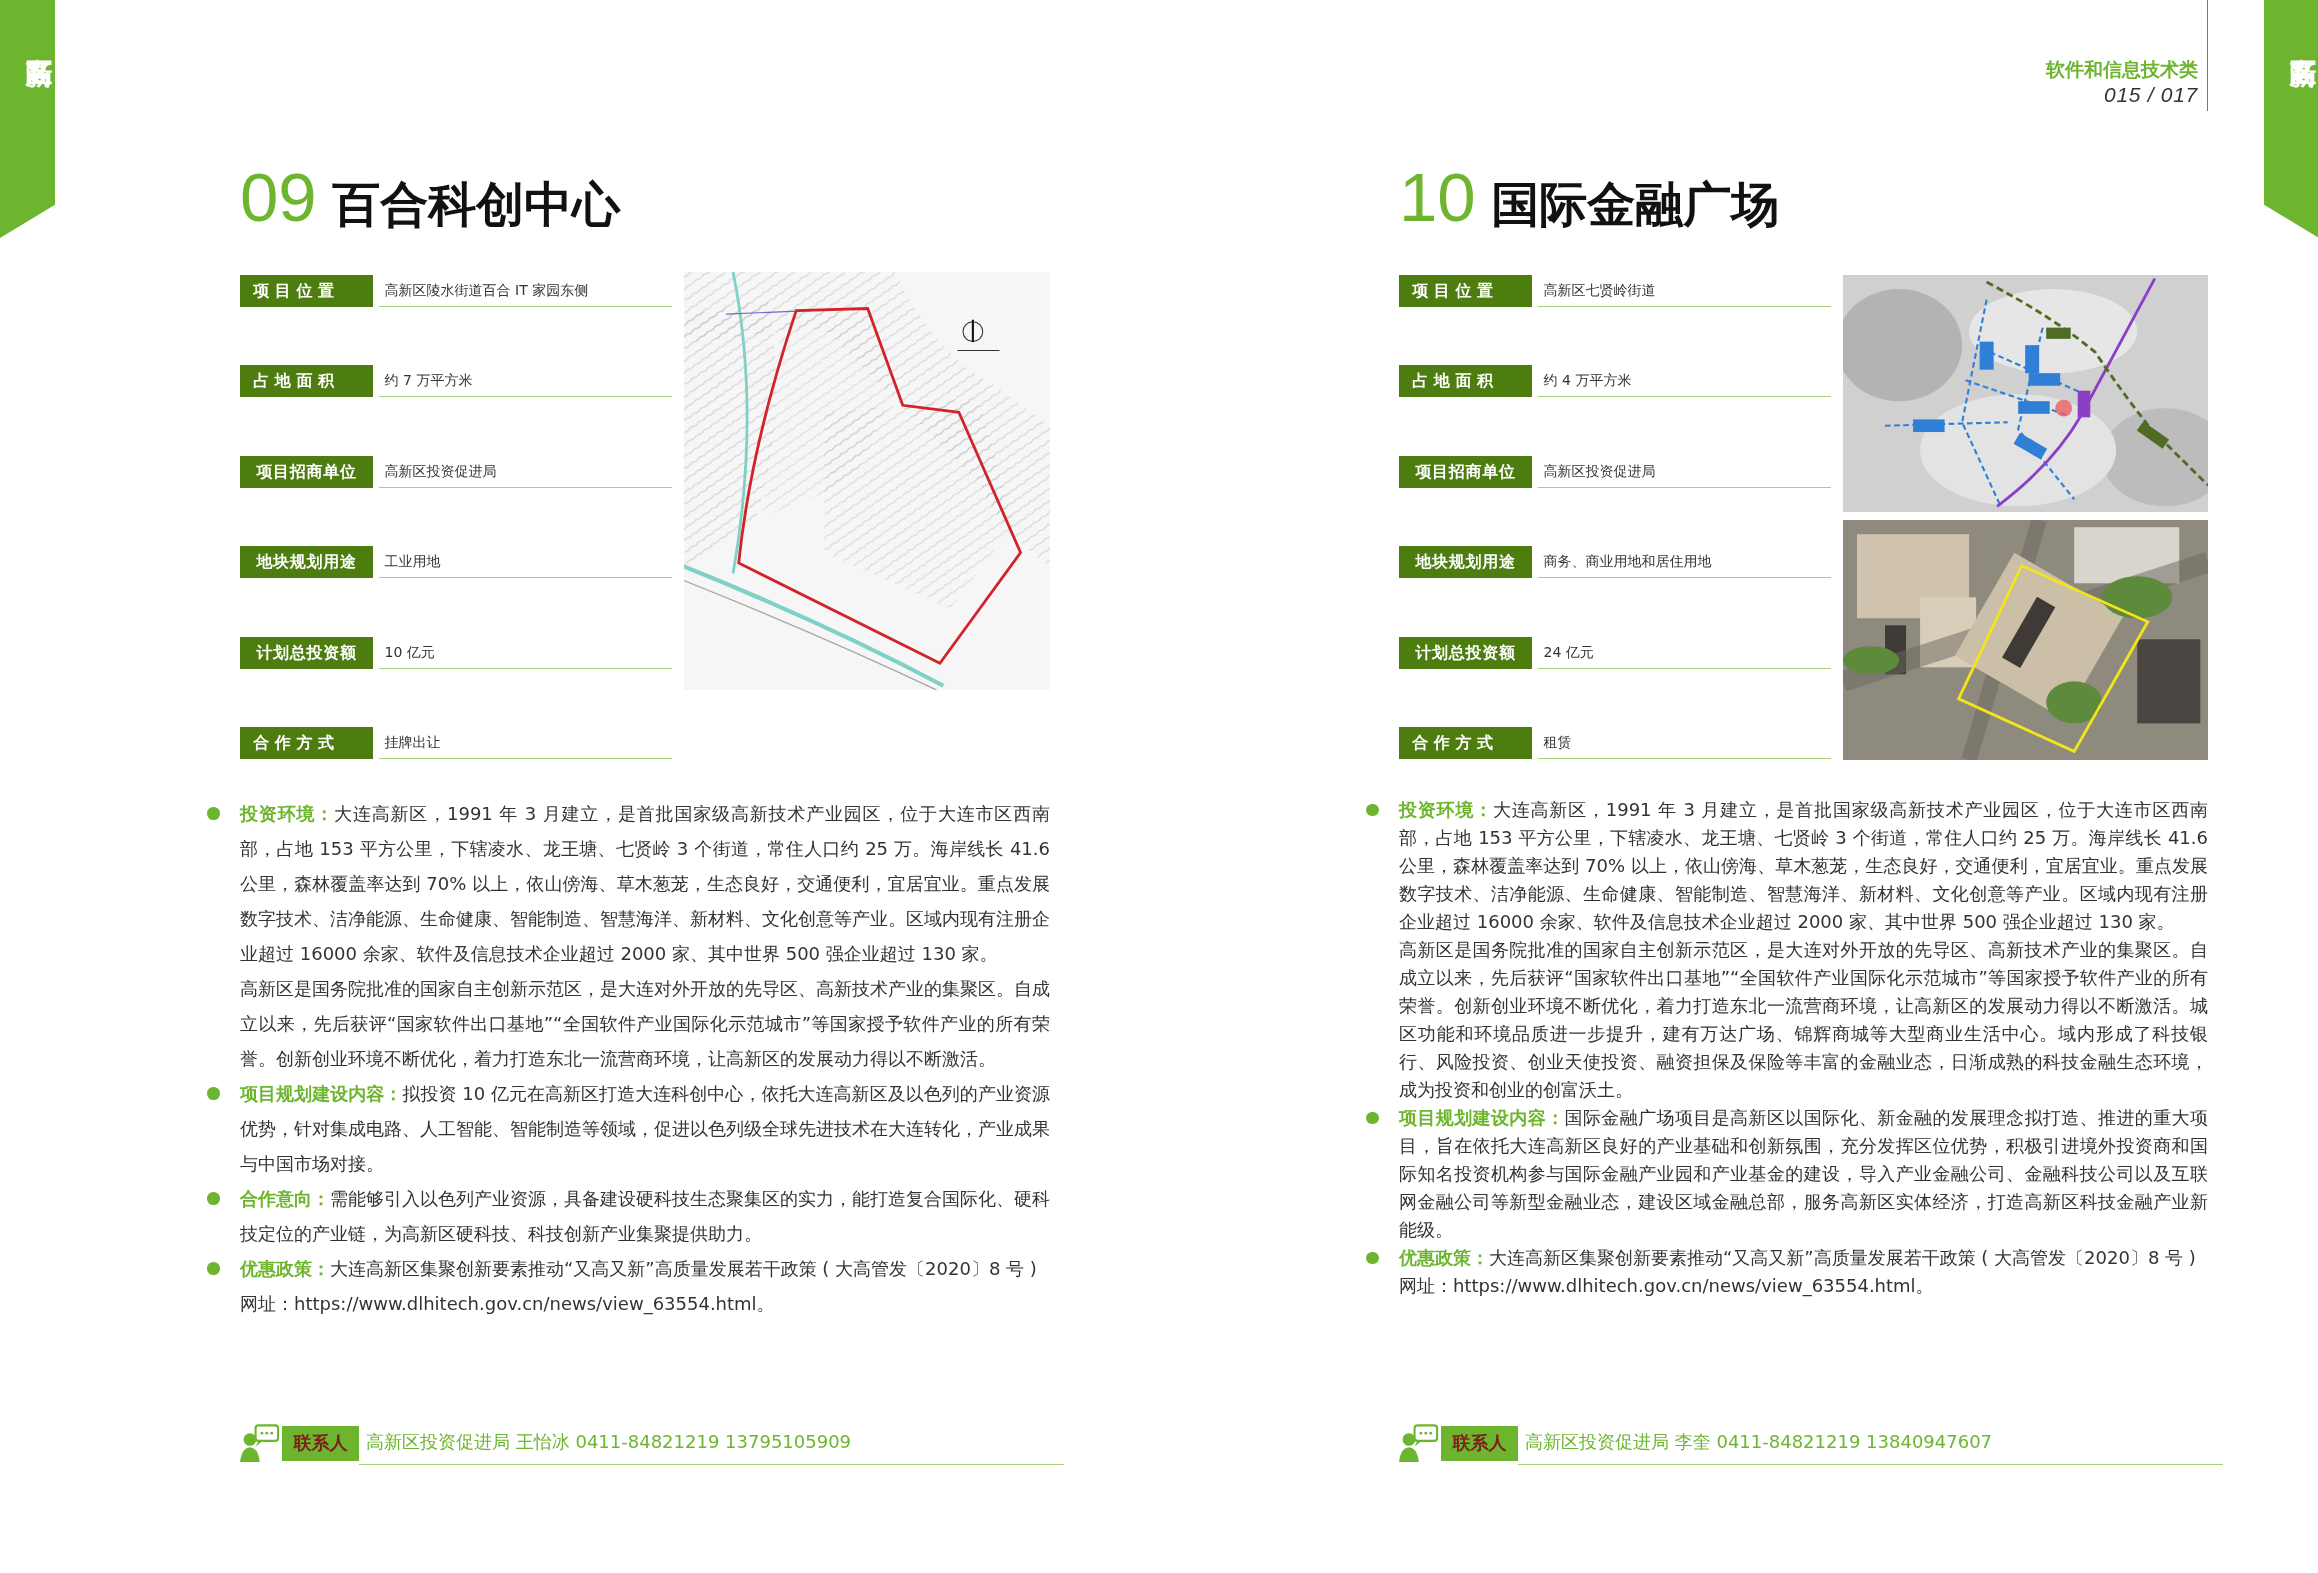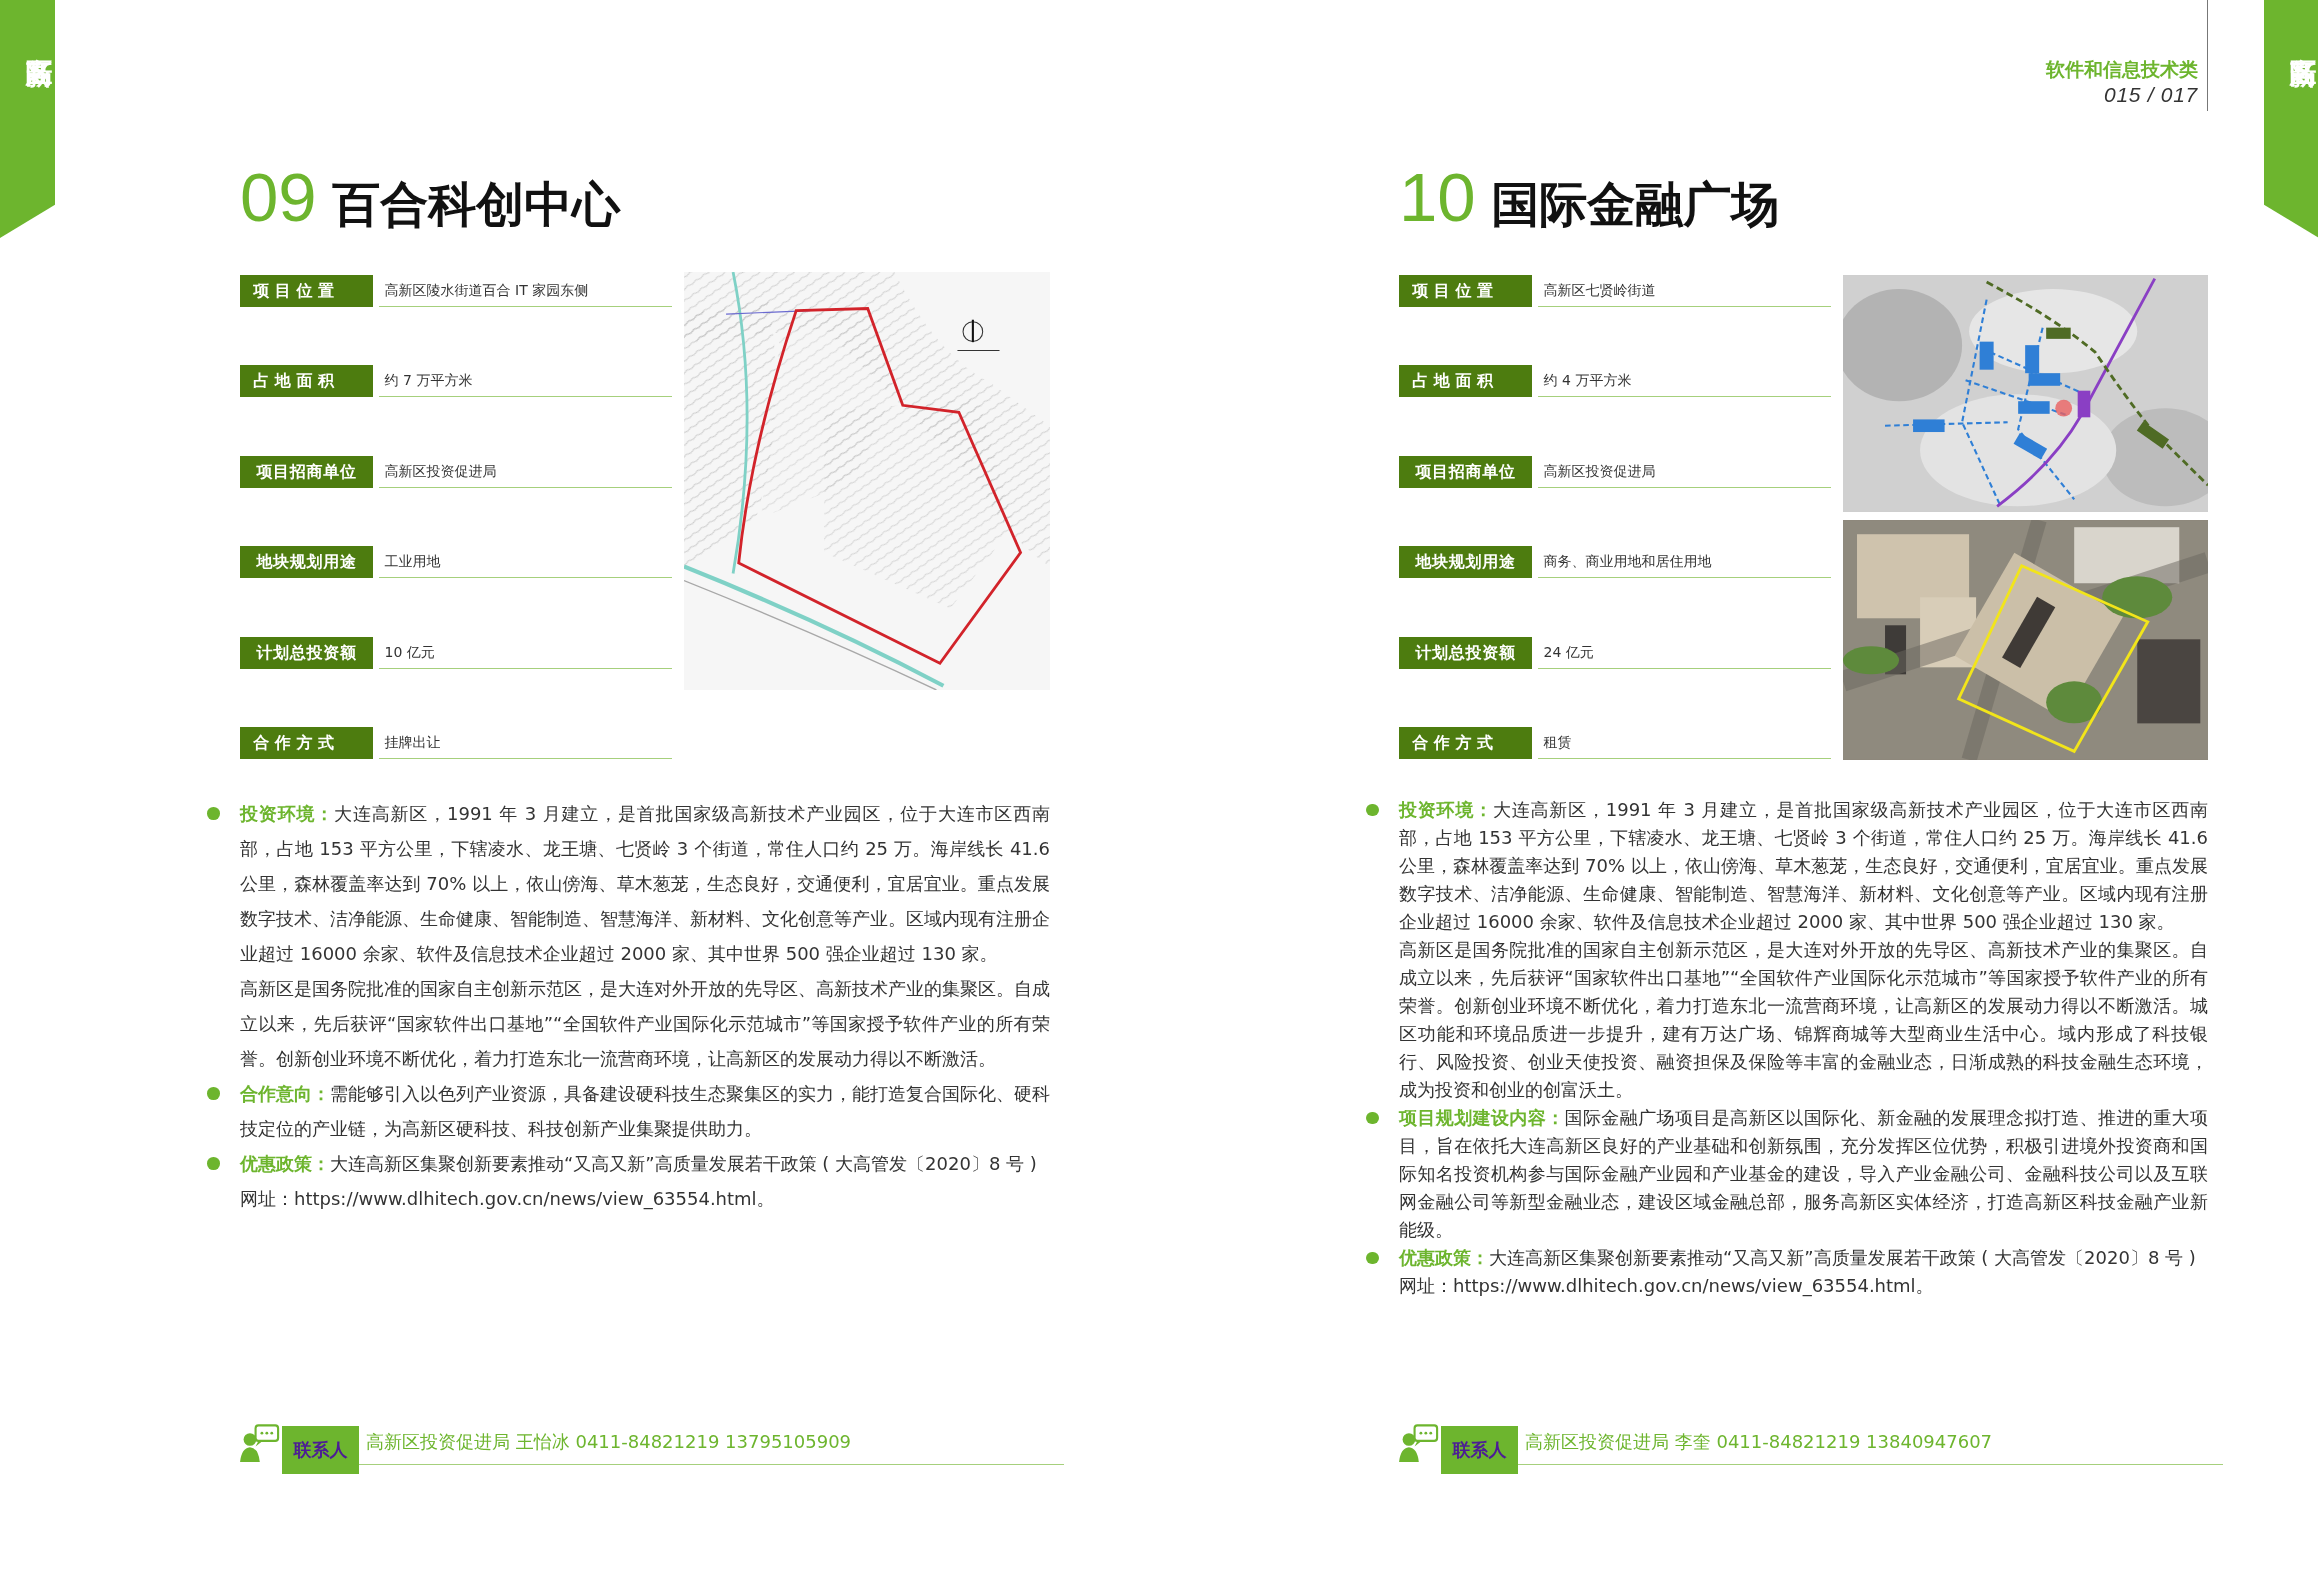--- a/index.html
+++ b/index.html
@@ -26,21 +26,21 @@
   .info-label.tight { justify-content:center; letter-spacing:0.7px; }
   .info-value { position:absolute; left:139px; top:0; width:293px; height:32px; border-bottom:1.4px solid #a6d07c;
                 font-size:14px; color:#333; display:flex; align-items:center; padding-left:5.6px; box-sizing:border-box; }
   .map-box { position:absolute; overflow:hidden; }
   .body-block { position:absolute; font-size:18px; color:#333; text-align:justify; }
   .para { position:relative; padding-left:0; }
   .bullet { position:absolute; left:-33px; width:12.6px; height:12.6px; border-radius:50%; background:#6db52e; }
   .kw { color:#6db52e; font-weight:bold; }
   .contact { position:absolute; height:39px; }
   .contact-icon { position:absolute; left:0; top:1.4px; width:41px; height:38px; }
-  .contact-label { position:absolute; left:42px; top:2.8px; width:77px; height:48px; background:#6db52e; color:#4c1d95;
+  .contact-label { position:absolute; left:42px; top:2.8px; width:77px; height:35px; background:#6db52e; color:#7f1d1d;
                    font-size:18px; font-weight:bold; display:flex; align-items:center; justify-content:center; }
   .contact-text { position:absolute; left:126px; top:7px; font-size:18px; color:#6db52e; white-space:nowrap; }
   .contact-rule { position:absolute; left:119px; top:41px; width:705px; height:1.4px; background:#a6d07c; }
 </style>
 </head>
 <body>
 
 <div class="tab left">
   <div class="tab-text">
       <span>高新区</span>
@@ -109,20 +109,24 @@
     <path d="M412 68 L412 100" stroke="#111" stroke-width="3"></path>
     <path d="M390 112 L450 112" stroke="#333" stroke-width="1.5"></path>
   </svg>
 </div>
 
 <div class="body-block" style="left:240px; top:796px; width:810px; line-height:35px;">
   <div class="para">
     <span class="bullet" style="top:11.2px;"></span>
     <span class="kw">投资环境：</span><span>大连高新区，1991 年 3 月建立，是首批国家级高新技术产业园区，位于大连市区西南部，占地 153 平方公里，下辖凌水、龙王塘、七贤岭 3 个街道，常住人口约 25 万。海岸线长 41.6 公里，森林覆盖率达到 70% 以上，依山傍海、草木葱茏，生态良好，交通便利，宜居宜业。重点发展数字技术、洁净能源、生命健康、智能制造、智慧海洋、新材料、文化创意等产业。区域内现有注册企业超过 16000 余家、软件及信息技术企业超过 2000 家、其中世界 500 强企业超过 130 家。</span>
     <div>高新区是国务院批准的国家自主创新示范区，是大连对外开放的先导区、高新技术产业的集聚区。自成立以来，先后获评“国家软件出口基地”“全国软件产业国际化示范城市”等国家授予软件产业的所有荣誉。创新创业环境不断优化，着力打造东北一流营商环境，让高新区的发展动力得以不断激活。</div>
+  </div>
+  <div class="para">
+    <span class="bullet" style="top:11.2px;"></span>
+    <span class="kw">项目规划建设内容：</span><span>拟投资 10 亿元在高新区打造大连科创中心，依托大连高新区及以色列的产业资源优势，针对集成电路、人工智能、智能制造等领域，促进以色列级全球先进技术在大连转化，产业成果与中国市场对接。</span>
   </div>
   <div class="para">
     <span class="bullet" style="top:11.2px;"></span>
     <span class="kw">合作意向：</span><span>需能够引入以色列产业资源，具备建设硬科技生态聚集区的实力，能打造复合国际化、硬科技定位的产业链，为高新区硬科技、科技创新产业集聚提供助力。</span>
   </div>
   <div class="para">
     <span class="bullet" style="top:11.2px;"></span>
     <span class="kw">优惠政策：</span><span>大连高新区集聚创新要素推动“又高又新”高质量发展若干政策 ( 大高管发〔2020〕8 号 )</span>
     <div>网址：https://www.dlhitech.gov.cn/news/view_63554.html。</div>
   </div>

